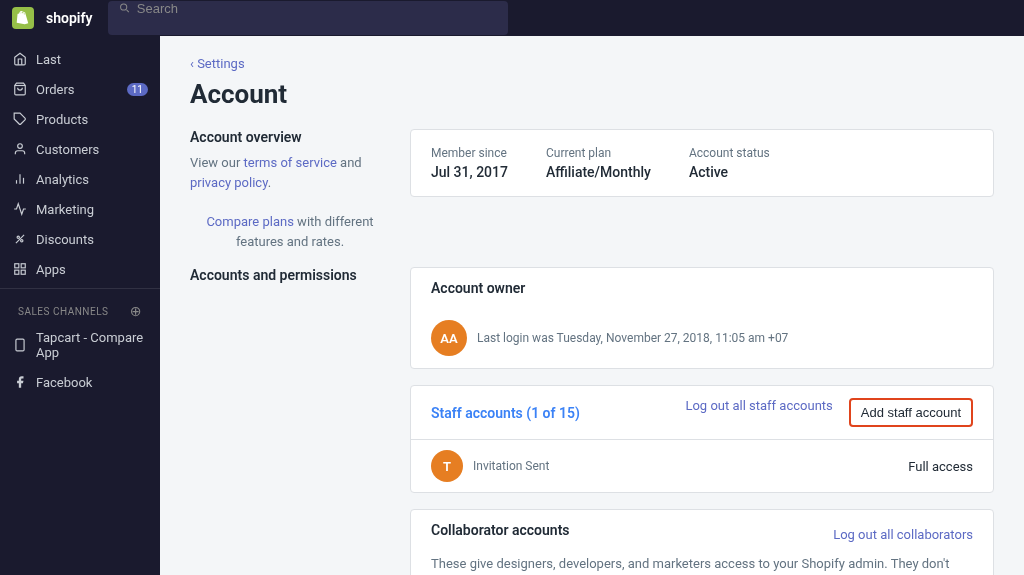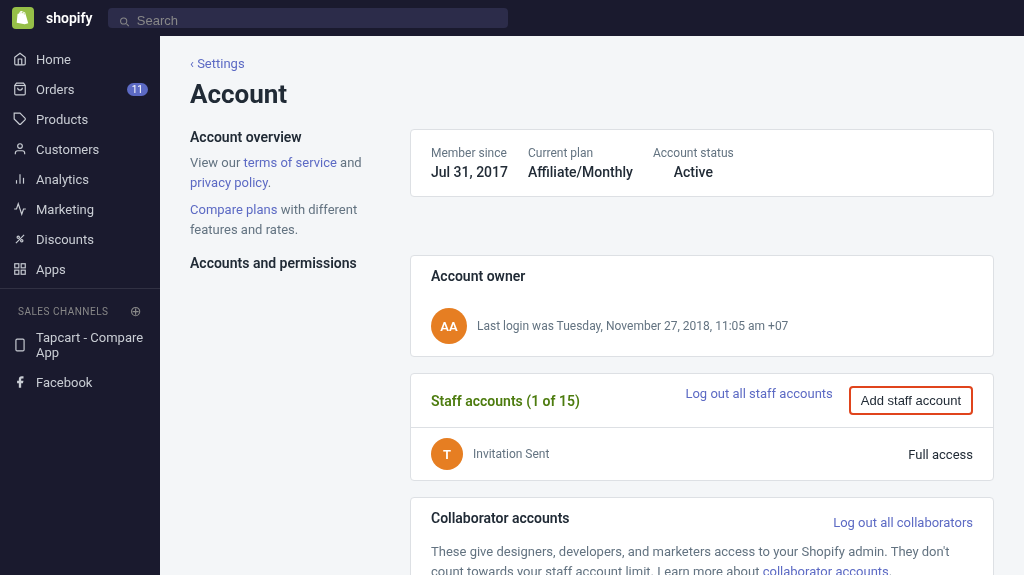--- a/index.html
+++ b/index.html
@@ -2,21 +2,21 @@
 <html><head>
   <meta charset="utf-8">
   <style>
     * { box-sizing: border-box; margin: 0; padding: 0; }
     body { font-family: -apple-system, BlinkMacSystemFont, 'Segoe UI', Roboto, sans-serif; background: #f4f6f8; display: flex; flex-direction: column; height: 575px; overflow: hidden; }
 
     
     .topbar { background: #1a1a2e; height: 36px; display: flex; align-items: center; padding: 0 12px; flex-shrink: 0; }
     .topbar-logo { display: flex; align-items: center; gap: 12px; color: white; font-weight: 600; font-size: 14px; }
     .shopify-icon { width: 22px; height: 22px; background: #96bf48; border-radius: 4px; display: flex; align-items: center; justify-content: center; color: white; font-size: 12px; font-weight: 700; }
-    .search-bar { margin-left: 16px; background: #2c2c4a; border-radius: 4px; display: flex; align-items: flex-end; padding: 0 10px; gap: 6px; flex: 1; max-width: 400px; height: 20px; }
+    .search-bar { margin-left: 16px; background: #2c2c4a; border-radius: 4px; display: flex; align-items: flex-start; padding: 0 10px; gap: 6px; flex: 1; max-width: 400px; height: 34px; }
     .search-bar input { background: transparent; border: none; outline: none; color: #ccc; font-size: 13px; width: 100%; }
     .search-bar input::placeholder { color: #888; }
 
     
     .main-layout { display: flex; flex: 1; overflow: hidden; }
 
     
     .sidebar { width: 160px; background: #1a1a2e; color: #c9cdd4; flex-shrink: 0; overflow-y: auto; padding: 8px 0; }
     .sidebar-item { display: flex; align-items: center; gap: 8px; padding: 7px 12px; cursor: pointer; font-size: 13px; color: #c9cdd4; position: relative; }
     .sidebar-item .icon { width: 16px; height: 16px; display: flex; align-items: center; justify-content: center; flex-shrink: 0; }
@@ -38,34 +38,34 @@
 
     .two-col { display: flex; gap: 20px; }
     .left-col { width: 200px; flex-shrink: 0; }
     .right-col { flex: 1; }
 
     .section-heading { font-size: 14px; font-weight: 600; color: #212b36; margin-bottom: 8px; }
     .section-text { font-size: 13px; color: #637381; line-height: 1.5; }
     .section-text a { color: #5c6ac4; text-decoration: none; }
 
     
-    .account-overview-card { background: white; border-radius: 4px; border: 1px solid #dde0e4; padding: 16px 20px; display: flex; gap: 20px; }
+    .account-overview-card { background: white; border-radius: 4px; border: 1px solid #dde0e4; padding: 16px 20px; display: flex; gap: 38px; }
     .overview-item { }
     .overview-label { font-size: 12px; color: #637381; margin-bottom: 4px; }
-    .overview-value { font-size: 14px; color: #212b36; font-weight: 500; text-align: center; }
+    .overview-value { font-size: 14px; color: #212b36; font-weight: 500; }
 
     
     .account-owner-row { display: flex; align-items: center; gap: 10px; padding: 12px 20px; }
     .avatar-circle { width: 36px; height: 36px; border-radius: 50%; display: flex; align-items: center; justify-content: center; font-size: 13px; font-weight: 600; color: white; flex-shrink: 0; }
     .owner-info .owner-name { font-size: 14px; font-weight: 500; color: #212b36; }
     .owner-info .owner-last-login { font-size: 12px; color: #637381; }
 
     
     .staff-header { display: flex; align-items: center; justify-content: space-between; padding: 12px 20px; border-bottom: 1px solid #dde0e4; }
-    .staff-header-left { font-size: 14px; font-weight: 600; color: #4d7c0f; }
+    .staff-header-left { font-size: 14px; font-weight: 600; color: #3b82f6; }
     .staff-header-right { display: flex; gap: 16px; }
     .logout-link { color: #5c6ac4; font-size: 13px; cursor: pointer; text-decoration: none; }
     .add-staff-btn { border: 2px solid #e0441c; background: white; color: #212b36; padding: 5px 10px; border-radius: 4px; font-size: 13px; cursor: pointer; font-weight: 500; }
     .staff-row { display: flex; align-items: center; padding: 10px 20px; border-bottom: 1px solid #f4f6f8; }
     .staff-row:last-child { border-bottom: none; }
     .staff-info { flex: 1; margin-left: 10px; }
     .staff-name { font-size: 14px; color: #212b36; font-weight: 500; }
     .staff-status { font-size: 12px; color: #637381; }
     .staff-access { font-size: 13px; color: #212b36; margin-left: auto; }
 
@@ -98,21 +98,21 @@
 
   <div class="sidebar">
 
     <div class="sidebar-item">
       <span class="icon">
         <svg width="14" height="14" viewBox="0 0 24 24" fill="none" stroke="currentColor" stroke-width="2">
             <path d="M3 9l9-7 9 7v11a2 2 0 0 1-2 2H5a2 2 0 0 1-2-2z"></path>
             <polyline points="9,22 9,12 15,12 15,22"></polyline>
           </svg>
       </span>
-      <span>Home</span>
+      <span>Last</span>
     </div>
     <div class="sidebar-item">
       <span class="icon">
         <svg width="14" height="14" viewBox="0 0 24 24" fill="none" stroke="currentColor" stroke-width="2">
             <path d="M6 2L3 6v14a2 2 0 0 0 2 2h14a2 2 0 0 0 2-2V6l-3-4z"></path>
             <line x1="3" y1="6" x2="21" y2="6"></line>
             <path d="M16 10a4 4 0 0 1-8 0"></path>
           </svg>
       </span>
       <span>Orders</span>
@@ -205,21 +205,21 @@
     <div class="content-inner">
       <div class="breadcrumb">Settings</div>
       <h1 class="page-title">Account</h1>
 
       <div class="two-col" style="margin-bottom: 16px;">
         <div class="left-col">
           <div class="section-heading">Account overview</div>
           <p class="section-text">
             View our <a>terms of service</a> and <a>privacy policy</a>.
           </p>
-          <p class="section-text" style="margin-top: 8px;">
+          <p class="section-text" style="margin-top: 20px; text-align: center;">
             <a>Compare plans</a> with different features and rates.
           </p>
         </div>
         <div class="right-col">
           <div class="account-overview-card">
             <div class="overview-item">
               <div class="overview-label">Member since</div>
               <div class="overview-value">Jul 31, 2017</div>
             </div>
             <div class="overview-item">

